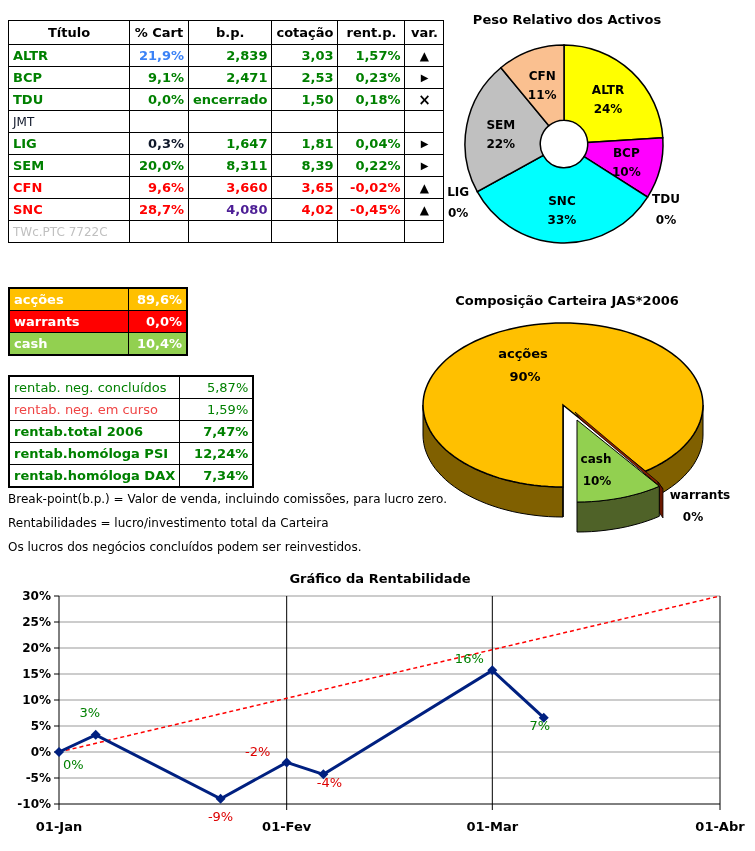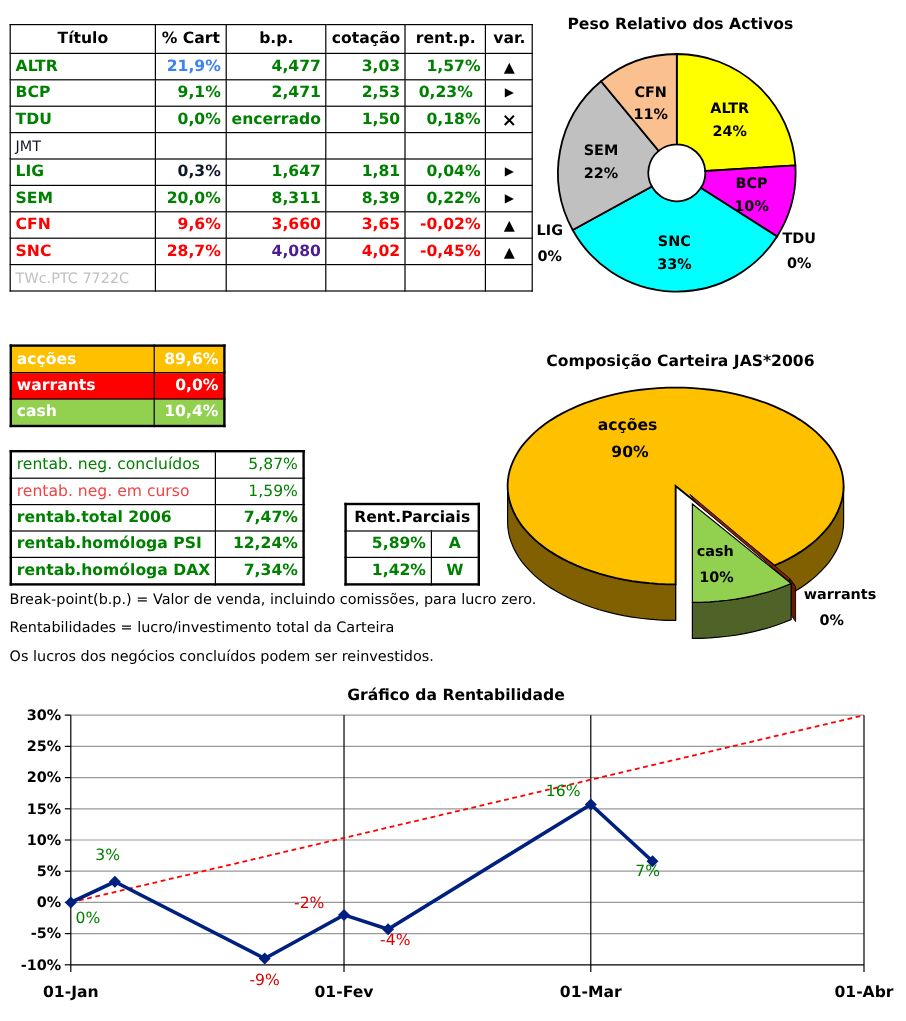--- a/index.html
+++ b/index.html
@@ -33,31 +33,31 @@
           <td class="c-center hd" style="width: 62px;">b.p.</td>
           <td class="c-center hd" style="width: 50px;">cotação</td>
           <td class="c-center hd" style="width: 58px;">rent.p.</td>
           <td class="c-center hd" style="width: 30px;">var.</td>
         </tr>
       </thead>
     <tbody id="ptb-body">
         <tr>
           <td class="c-left" style="color: rgb(0, 128, 0); font-weight: bold; font-size: 13px;">ALTR</td>
           <td class="c-right" style="color: #3b82f6;">21,9%</td>
-          <td class="c-right" style="color: rgb(0, 128, 0);">4,477</td>
+          <td class="c-right" style="color: rgb(0, 128, 0);">2,839</td>
           <td class="c-right" style="color: rgb(0, 128, 0);">3,03</td>
           <td class="c-right" style="color: rgb(0, 128, 0);">1,57%</td>
           <td class="c-center" style="color: rgb(0, 0, 0); font-size: 12px;">▲</td>
         </tr>
         <tr>
           <td class="c-left" style="color: rgb(0, 128, 0); font-weight: bold; font-size: 13px;">BCP</td>
           <td class="c-right" style="color: rgb(0, 128, 0);">9,1%</td>
           <td class="c-right" style="color: rgb(0, 128, 0);">2,471</td>
           <td class="c-right" style="color: rgb(0, 128, 0);">2,53</td>
-          <td class="c-right" style="color: rgb(0, 128, 0); text-align: center;">0,23%</td>
+          <td class="c-right" style="color: rgb(0, 128, 0);">0,23%</td>
           <td class="c-center" style="color: rgb(0, 0, 0); font-size: 10px;">▶</td>
         </tr>
         <tr>
           <td class="c-left" style="color: rgb(0, 128, 0); font-weight: bold; font-size: 13px;">TDU</td>
           <td class="c-right" style="color: rgb(0, 128, 0);">0,0%</td>
           <td class="c-right" style="color: rgb(0, 128, 0);">encerrado</td>
           <td class="c-right" style="color: rgb(0, 128, 0);">1,50</td>
           <td class="c-right" style="color: rgb(0, 128, 0);">0,18%</td>
           <td class="c-center" style="color: rgb(0, 0, 0); font-size: 15px;">×</td>
         </tr>
@@ -147,35 +147,20 @@
           <td class="c-left" style="color: rgb(0, 128, 0); font-weight: bold; width: 161px;">rentab.homóloga PSI</td>
           <td class="c-right" style="color: rgb(0, 128, 0); font-weight: bold; width: 64px;">12,24%</td>
         </tr>
         <tr>
           <td class="c-left" style="color: rgb(0, 128, 0); font-weight: bold; width: 161px;">rentab.homóloga DAX</td>
           <td class="c-right" style="color: rgb(0, 128, 0); font-weight: bold; width: 64px;">7,34%</td>
         </tr>
       </tbody>
   </table>
 
-  <table class="tbl-part">
-    <tbody id="part-body">
-        <tr>
-          <td class="c-center" colspan="2" style="color: rgb(0, 0, 0);">Rent.Parciais</td>
-        </tr>
-        <tr>
-          <td class="c-right" style="color: rgb(0, 128, 0); width: 62px;">5,89%</td>
-          <td class="c-center" style="color: rgb(0, 128, 0); width: 30px;">A</td>
-        </tr>
-        <tr>
-          <td class="c-right" style="color: rgb(0, 128, 0); width: 62px;">1,42%</td>
-          <td class="c-center" style="color: rgb(0, 128, 0); width: 30px;">W</td>
-        </tr>
-      </tbody>
-  </table>
 
   <div class="note" style="top:492px">Break-point(b.p.) = Valor de venda, incluindo comissões, para lucro zero.</div>
   <div class="note" style="top:516px">Rentabilidades = lucro/investimento total da Carteira</div>
   <div class="note" style="top:540px">Os lucros dos negócios concluídos podem ser reinvestidos.</div>
 
   <svg id="donut-chart" style="left:420px;top:0" width="335" height="275" viewBox="0 0 335 275">
     <text class="ctitle" x="147" y="24">Peso Relativo dos Activos</text>
   <path d="M144,45 A99,99 0 0 1 242.80464611439888,137.78373856659795 L167.71311506745573,142.5080972559835 A23.759999999999998,23.759999999999998 0 0 0 144,120.24000000000001 Z" fill="#FFFF00" stroke="#000" stroke-width="1.5"></path>
       <path d="M242.80464611439888,137.78373856659795 A99,99 0 0 1 227.5884646246995,197.04685270292066 L164.0612315099279,156.73124464870097 A23.759999999999998,23.759999999999998 0 0 0 167.71311506745573,142.5080972559835 Z" fill="#FF00FF" stroke="#000" stroke-width="1.5"></path>
       <line x1="164.0612315099279" y1="156.73124464870097" x2="227.5884646246995" y2="197.04685270292066" stroke="#000" stroke-width="1"></line>

